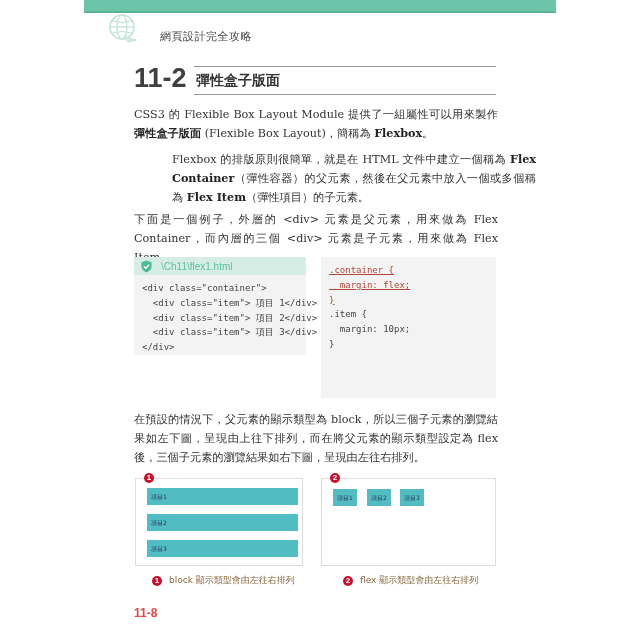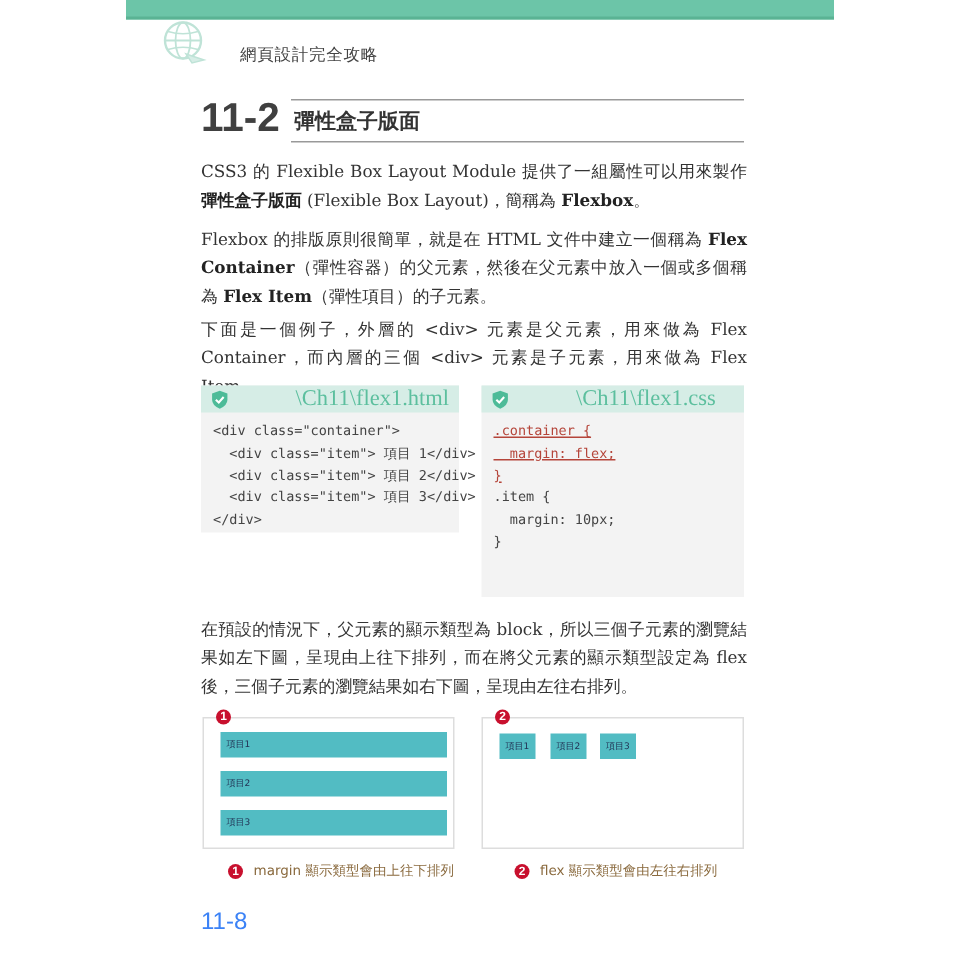--- a/index.html
+++ b/index.html
@@ -14,47 +14,47 @@
 
     .section-header { position: absolute; left: 134px; top: 65px; width: 362px; height: 30px; }
     .section-num { position: absolute; left: 0; top: -2px; font-family: "Liberation Sans", sans-serif; font-weight: bold; font-size: 27px; color: #404040; letter-spacing: 0px; }
     .section-title { position: absolute; left: 62px; top: 7px; font-family: "DejaVu Sans", sans-serif; font-weight: bold; font-size: 14px; color: #333; }
     .rule-top { position: absolute; left: 60px; right: 0; top: 1px; height: 1px; background: #999; }
     .rule-bot { position: absolute; left: 60px; right: 0; top: 29px; height: 1px; background: #999; }
 
     .para { position: absolute; left: 134px; width: 364px; font-size: 11.2px; line-height: 19px; color: #333; text-align: justify; }
     .para b { font-weight: bold; color: #222; }
     .p1 { top: 105px; }
-    .p2 { top: 150px; }
+    .p2 { top: 150px; margin-left: 38px; }
     .p3 { top: 210px; }
     .p4 { top: 410px; }
 
     .code-box { position: absolute; background: #f3f3f3; }
     .code-head { height: 18px; background: #d6ede6; display: flex; align-items: center; padding-left: 6px; }
     .code-head .chk { width: 13px; height: 13px; margin-right: 8px; }
-    .code-head .fname { font-family: Liberation Serif, serif; font-size: 15px; color: #5cbf9e; margin-left: 36px; }
+    .code-head .fname { font-family: Liberation Sans, sans-serif; font-size: 10px; color: #5cbf9e; }
     .code-body { padding: 6px 8px 4px 8px; font-family: "DejaVu Sans Mono", "Liberation Mono", monospace; font-size: 9px; line-height: 14.8px; color: #444; white-space: pre; }
     .code-left { left: 134px; top: 257px; width: 172px; height: 98px; }
     .code-right { left: 321px; top: 257px; width: 175px; height: 141px; }
     .code-line.red { color: #b5453a; text-decoration: underline; }
 
     .demo { position: absolute; border: 1px solid #ddd; background: #fff; }
     .demo-left { left: 135px; top: 478px; width: 168px; height: 88px; }
     .demo-right { left: 321px; top: 478px; width: 175px; height: 88px; }
     .badge { position: absolute; width: 10px; height: 10px; border-radius: 50%; background: #c8102e; color: #fff; font-family: "Liberation Sans", sans-serif; font-weight: bold; font-size: 8px; line-height: 10px; text-align: center; }
     .demo .badge { left: 8px; top: -6px; }
     .item-bar { position: absolute; left: 11px; width: 151px; height: 17px; background: #52bcc3; font-family: "DejaVu Sans", sans-serif; font-size: 6px; color: #235; padding-left: 4px; line-height: 17px; }
     .item-chip { position: absolute; top: 10px; width: 24px; height: 17px; background: #52bcc3; font-family: "DejaVu Sans", sans-serif; font-size: 6px; color: #235; text-align: center; line-height: 17px; }
 
     .caption { position: absolute; top: 574px; font-family: "DejaVu Sans", sans-serif; font-size: 9px; color: #8a6a3e; display: flex; align-items: center; }
     .caption .badge { position: static; margin-right: 7px; }
     .cap-left { left: 152px; }
     .cap-right { left: 343px; }
 
-    .page-num { position: absolute; left: 134px; top: 606px; font-family: "Liberation Sans", sans-serif; font-weight: normal; font-size: 16px; color: #3b82f6; }
+    .page-num { position: absolute; left: 134px; top: 606px; font-family: "Liberation Sans", sans-serif; font-weight: bold; font-size: 12px; color: #ef4444; }
   </style>
 </head>
 <body>
 
 <div class="top-band"></div>
 
 <svg class="book-logo" viewBox="0 0 34 32">
   <circle cx="16" cy="15" r="12" fill="none" stroke="#bfe3d7" stroke-width="1.6"></circle>
   <ellipse cx="16" cy="15" rx="5" ry="12" fill="none" stroke="#bfe3d7" stroke-width="1.2"></ellipse>
   <line x1="4" y1="15" x2="28" y2="15" stroke="#bfe3d7" stroke-width="1.2"></line>
@@ -82,27 +82,20 @@
     <svg class="chk" viewBox="0 0 14 14">
       <path d="M7 0.5 L12.5 2.5 L12.5 7 Q12.5 11 7 13.5 Q1.5 11 1.5 7 L1.5 2.5 Z" fill="#4dbb98"></path>
       <path d="M4.2 7 L6.3 9 L9.8 5" fill="none" stroke="#fff" stroke-width="1.5"></path>
     </svg>
     <span class="fname">\Ch11\flex1.html</span>
   </div>
   <div class="code-body"><div class="code-line">&lt;div class="container"&gt;</div><div class="code-line">  &lt;div class="item"&gt; 項目 1&lt;/div&gt;</div><div class="code-line">  &lt;div class="item"&gt; 項目 2&lt;/div&gt;</div><div class="code-line">  &lt;div class="item"&gt; 項目 3&lt;/div&gt;</div><div class="code-line">&lt;/div&gt;</div></div>
 </div>
 
 <div class="code-box code-right">
-  <div class="code-head">
-    <svg class="chk" viewBox="0 0 14 14">
-      <path d="M7 0.5 L12.5 2.5 L12.5 7 Q12.5 11 7 13.5 Q1.5 11 1.5 7 L1.5 2.5 Z" fill="#4dbb98"></path>
-      <path d="M4.2 7 L6.3 9 L9.8 5" fill="none" stroke="#fff" stroke-width="1.5"></path>
-    </svg>
-    <span class="fname">\Ch11\flex1.css</span>
-  </div>
   <div class="code-body"><div class="code-line red">.container {</div><div class="code-line red">  margin: flex;</div><div class="code-line red">}</div><div class="code-line">.item {</div><div class="code-line">  margin: 10px;</div><div class="code-line">}</div></div>
 </div>
 
 <div class="para p4">在預設的情況下，父元素的顯示類型為 block，所以三個子元素的瀏覽結果如左下圖，呈現由上往下排列，而在將父元素的顯示類型設定為 flex 後，三個子元素的瀏覽結果如右下圖，呈現由左往右排列。</div>
 
 <div class="demo demo-left">
   <div class="badge">1</div>
   <div class="item-bar" style="top:9px">項目1</div>
   <div class="item-bar" style="top:35px">項目2</div>
   <div class="item-bar" style="top:61px">項目3</div>
@@ -110,21 +103,21 @@
 
 <div class="demo demo-right">
   <div class="badge">2</div>
   <div class="item-chip" style="left:11px">項目1</div>
   <div class="item-chip" style="left:45px">項目2</div>
   <div class="item-chip" style="left:78px">項目3</div>
 </div>
 
 <div class="caption cap-left">
   <span class="badge">1</span>
-  <span>margin 顯示類型會由上往下排列</span>
+  <span>block 顯示類型會由左往右排列</span>
 </div>
 
 <div class="caption cap-right">
   <span class="badge">2</span>
   <span>flex 顯示類型會由左往右排列</span>
 </div>
 
 <div class="page-num">11-8</div>
 
 </body></html>

